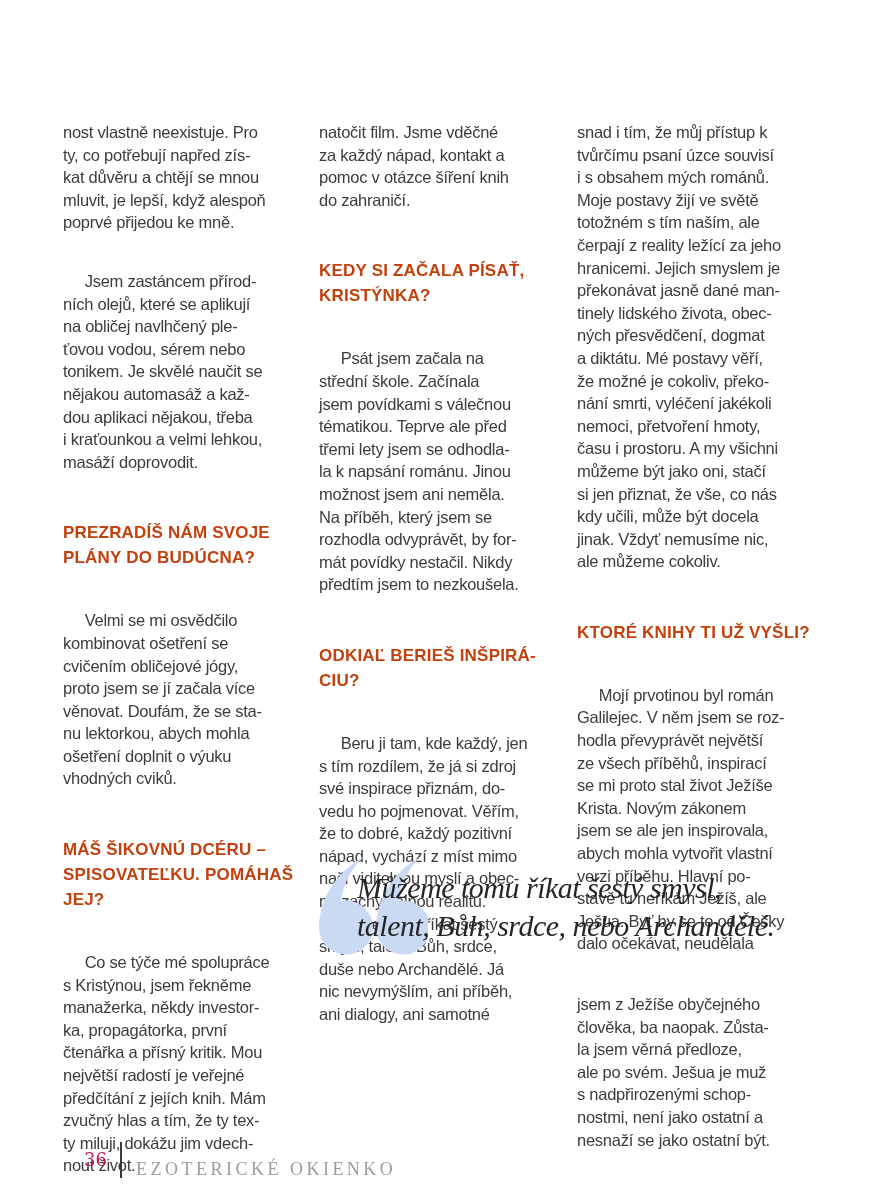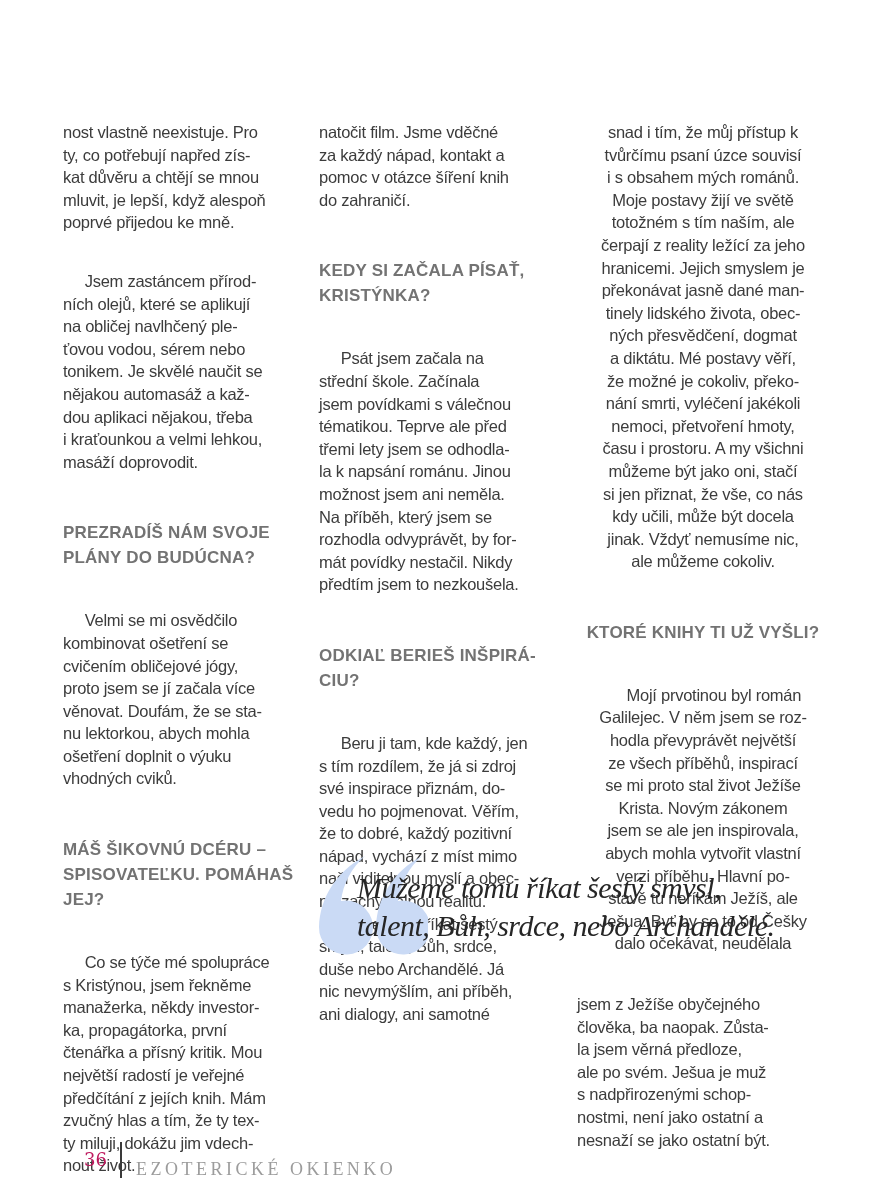--- a/index.html
+++ b/index.html
@@ -23,21 +23,21 @@
     letter-spacing: -0.25px;
     color: #3c3c3c;
     white-space: pre;
   }
   .head {
     margin: 11px 0 3px 0;
     font-size: 17px;
     font-weight: bold;
     line-height: 25px;
     letter-spacing: 0.2px;
-    color: #737373;
+    color: #c2410c;
     white-space: pre;
   }
   .col > .head:first-child, .col > .para:first-child { margin-top: 0; }
 
   .quote-mark {
     position: absolute;
     left: 314px;
     top: 854px;
     width: 114px;
     height: 112px;
@@ -158,21 +158,21 @@
 nápad, vychází z míst mimo
 naši viditelnou myslí a obec-
 ně zachytitelnou realitu.
 Můžeme tomu říkat šestý
 smysl, talent, Bůh, srdce,
 duše nebo Archandělé. Já
 nic nevymýšlím, ani příběh,
 ani dialogy, ani samotné</p>
   </div>
 
-  <div class="col" style="left:577px; top:85px;text-align:center;">
+  <div class="col" style="left:577px; top:85px;">
     <p class="para">snad i tím, že můj přístup k
 tvůrčímu psaní úzce souvisí
 i s obsahem mých románů.
 Moje postavy žijí ve světě
 totožném s tím naším, ale
 čerpají z reality ležící za jeho
 hranicemi. Jejich smyslem je
 překonávat jasně dané man-
 tinely lidského života, obec-
 ných přesvědčení, dogmat

